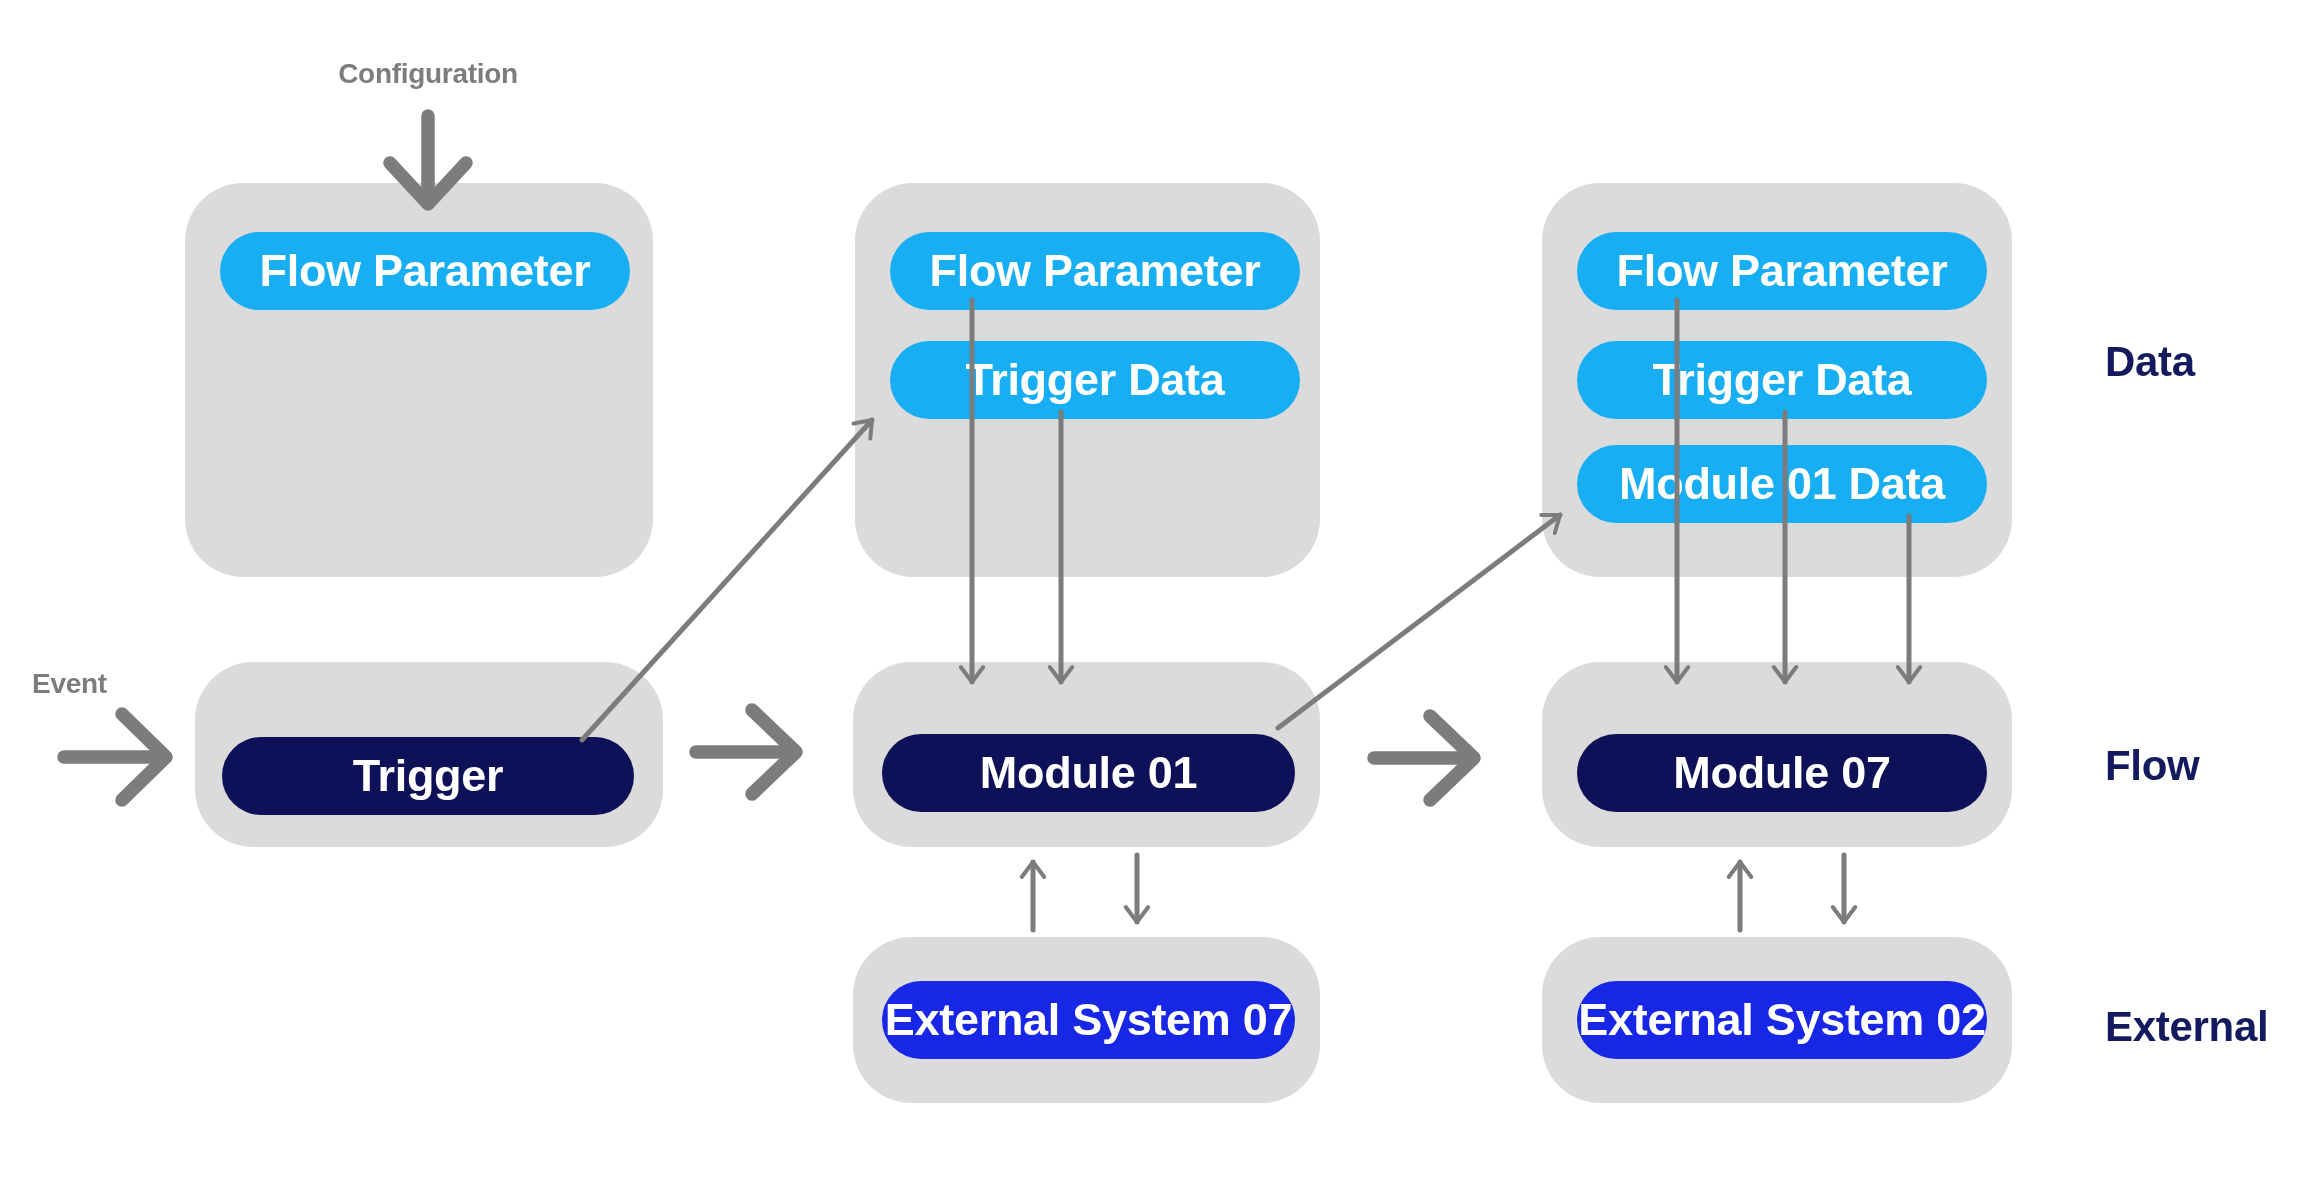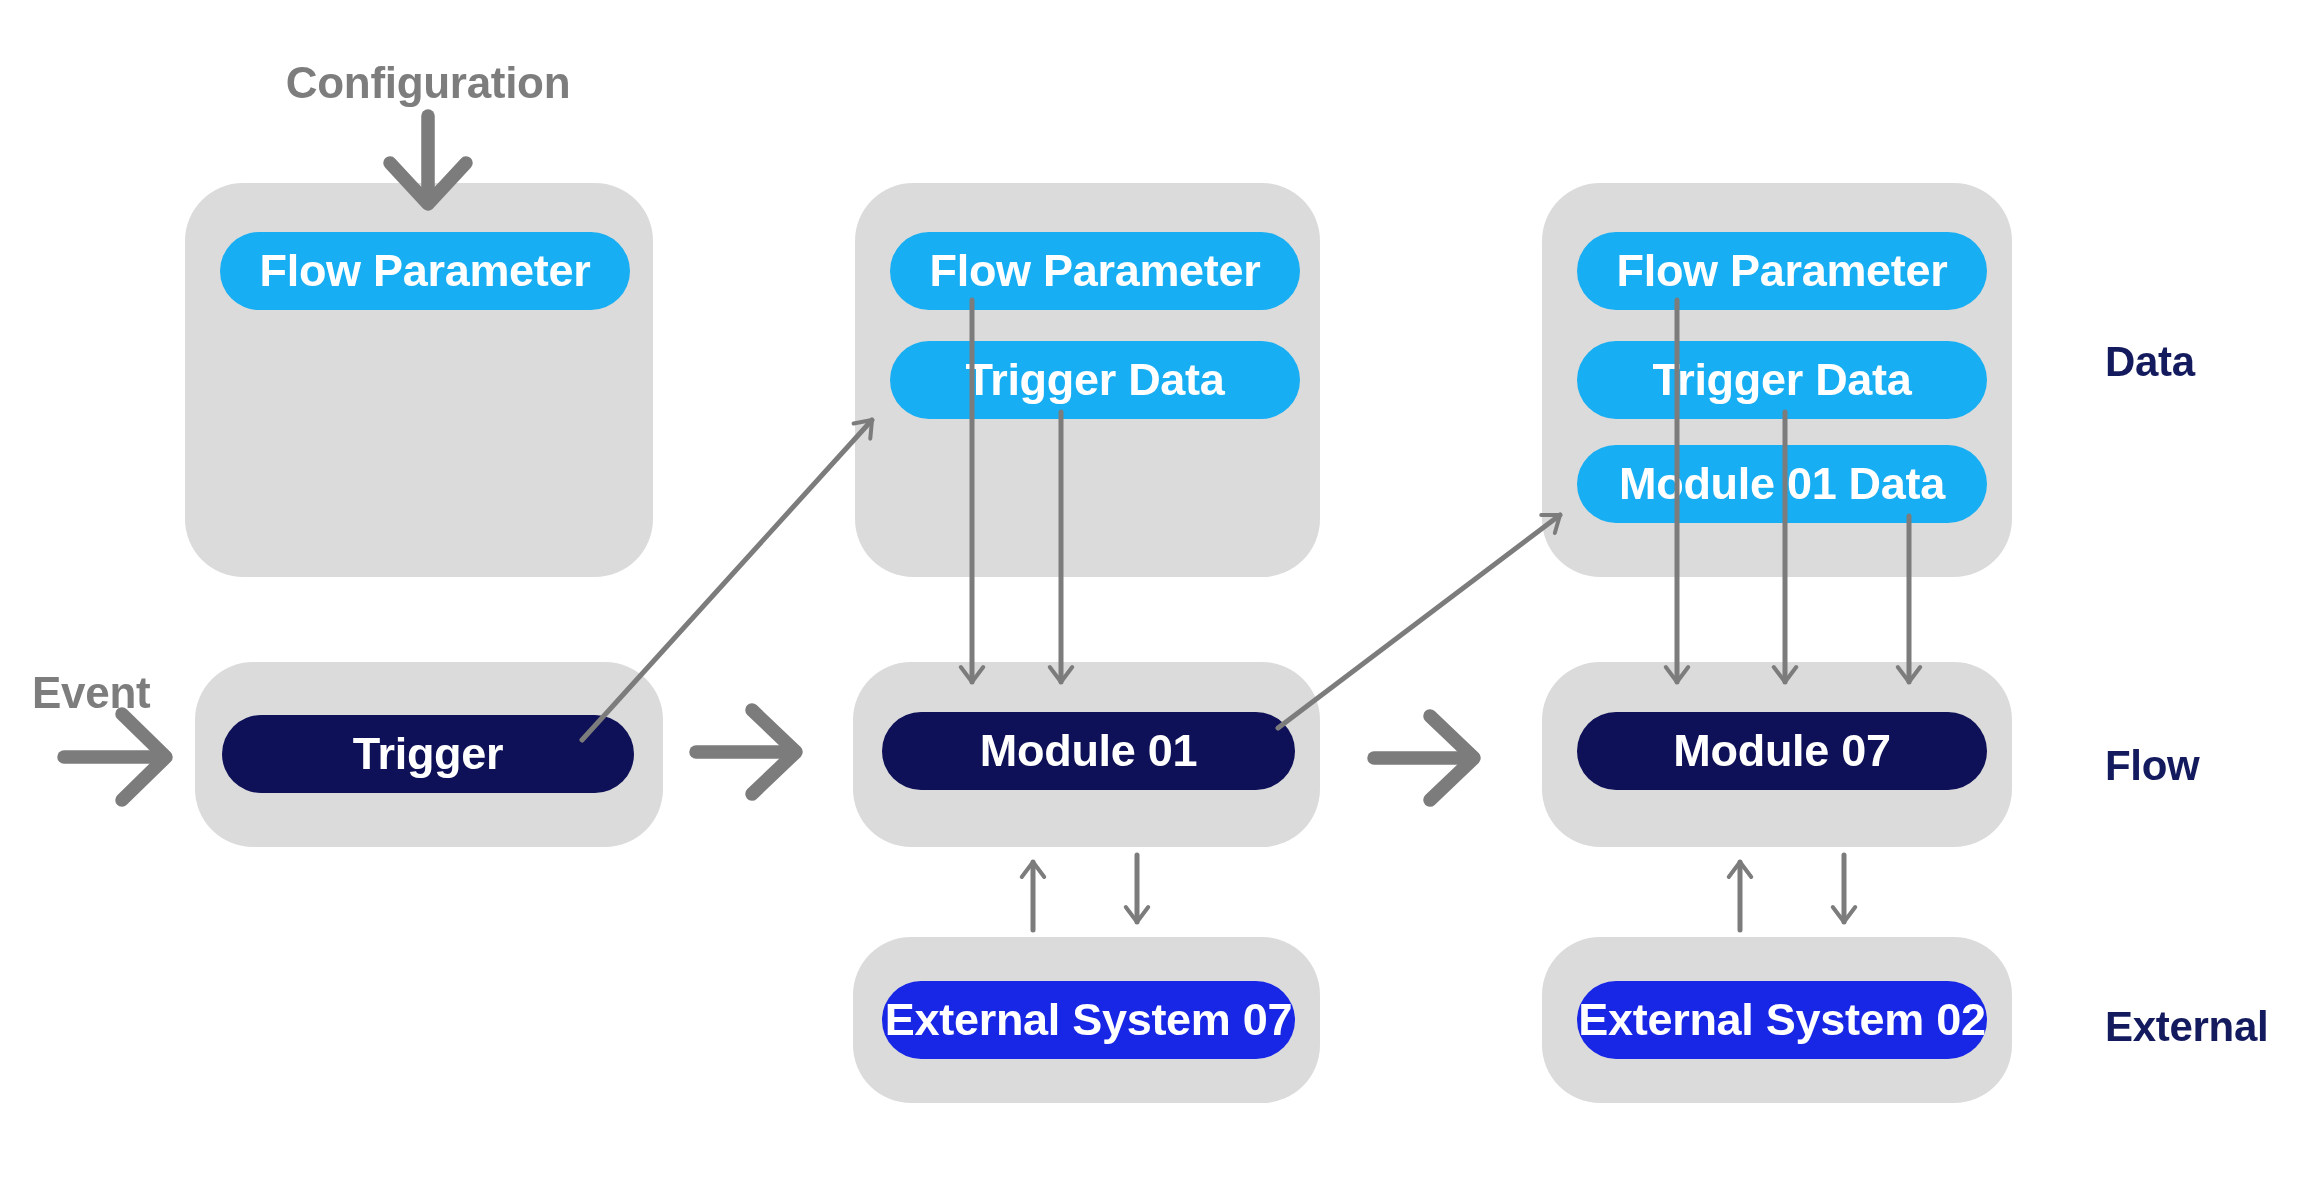--- a/index.html
+++ b/index.html
@@ -19,24 +19,24 @@
     font-family:"Liberation Sans",sans-serif;overflow:hidden;
   }
   .panel{position:absolute;background:var(--panel-gray);border-radius:58px;}
   .pill{
     position:absolute;height:78px;border-radius:39px;
     display:flex;align-items:center;justify-content:center;
     color:var(--text-white);font-size:45px;font-weight:bold;letter-spacing:-0.3px;
     white-space:nowrap;
   }
   .pill.cyan{background:var(--pill-cyan);}
-  .pill.navy{background:var(--pill-navy);}
+  .pill.navy{background:var(--pill-navy);margin-top:22px;}
   .pill.blue{background:var(--pill-blue);}
   .note{
-    position:absolute;font-size:44px;font-weight:bold;color:var(--label-gray);
+    position:absolute;font-size:28px;font-weight:bold;color:var(--label-gray);
     letter-spacing:-0.3px;white-space:nowrap;
   }
   .rowlabel{
     position:absolute;font-size:42px;font-weight:bold;color:var(--label-navy);
     letter-spacing:-0.3px;white-space:nowrap;
   }
   
   #panel-a1{left:185px;top:183px;width:468px;height:394px;}
   #panel-a2{left:195px;top:662px;width:468px;height:185px;}
   #panel-b1{left:855px;top:183px;width:465px;height:394px;}

